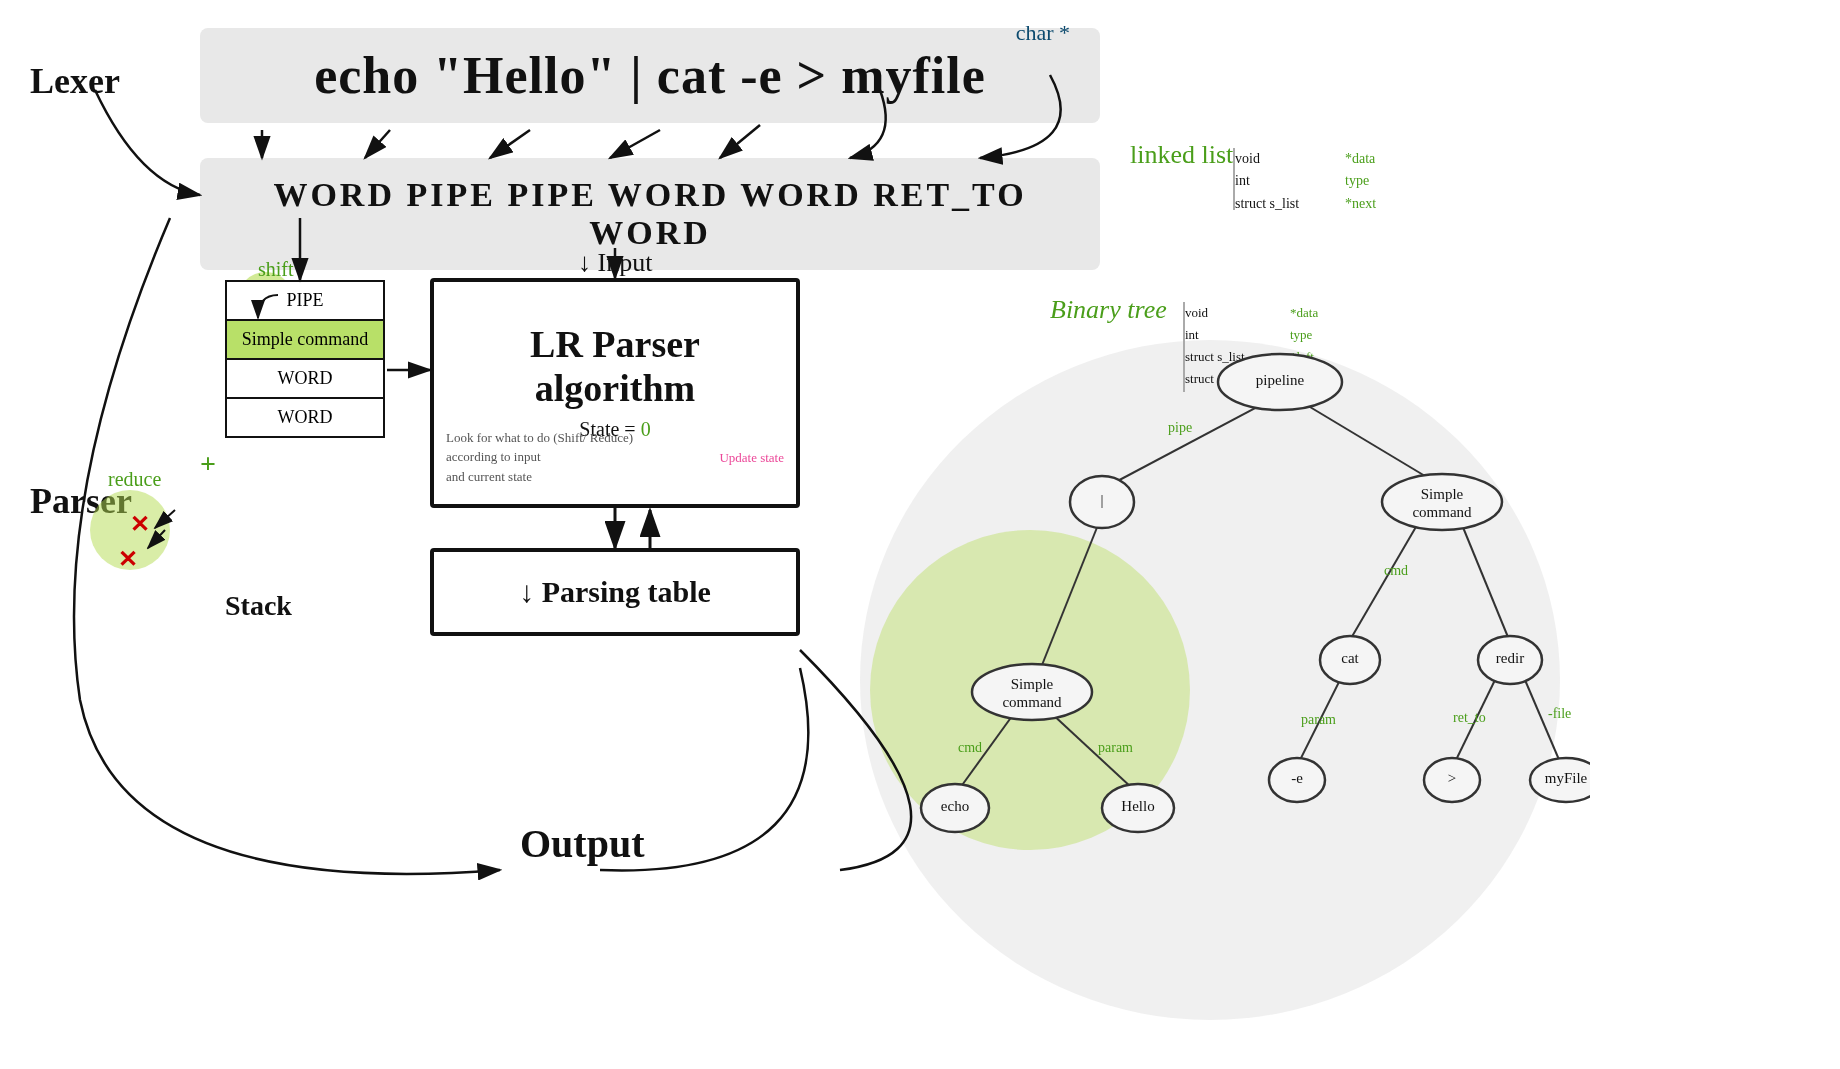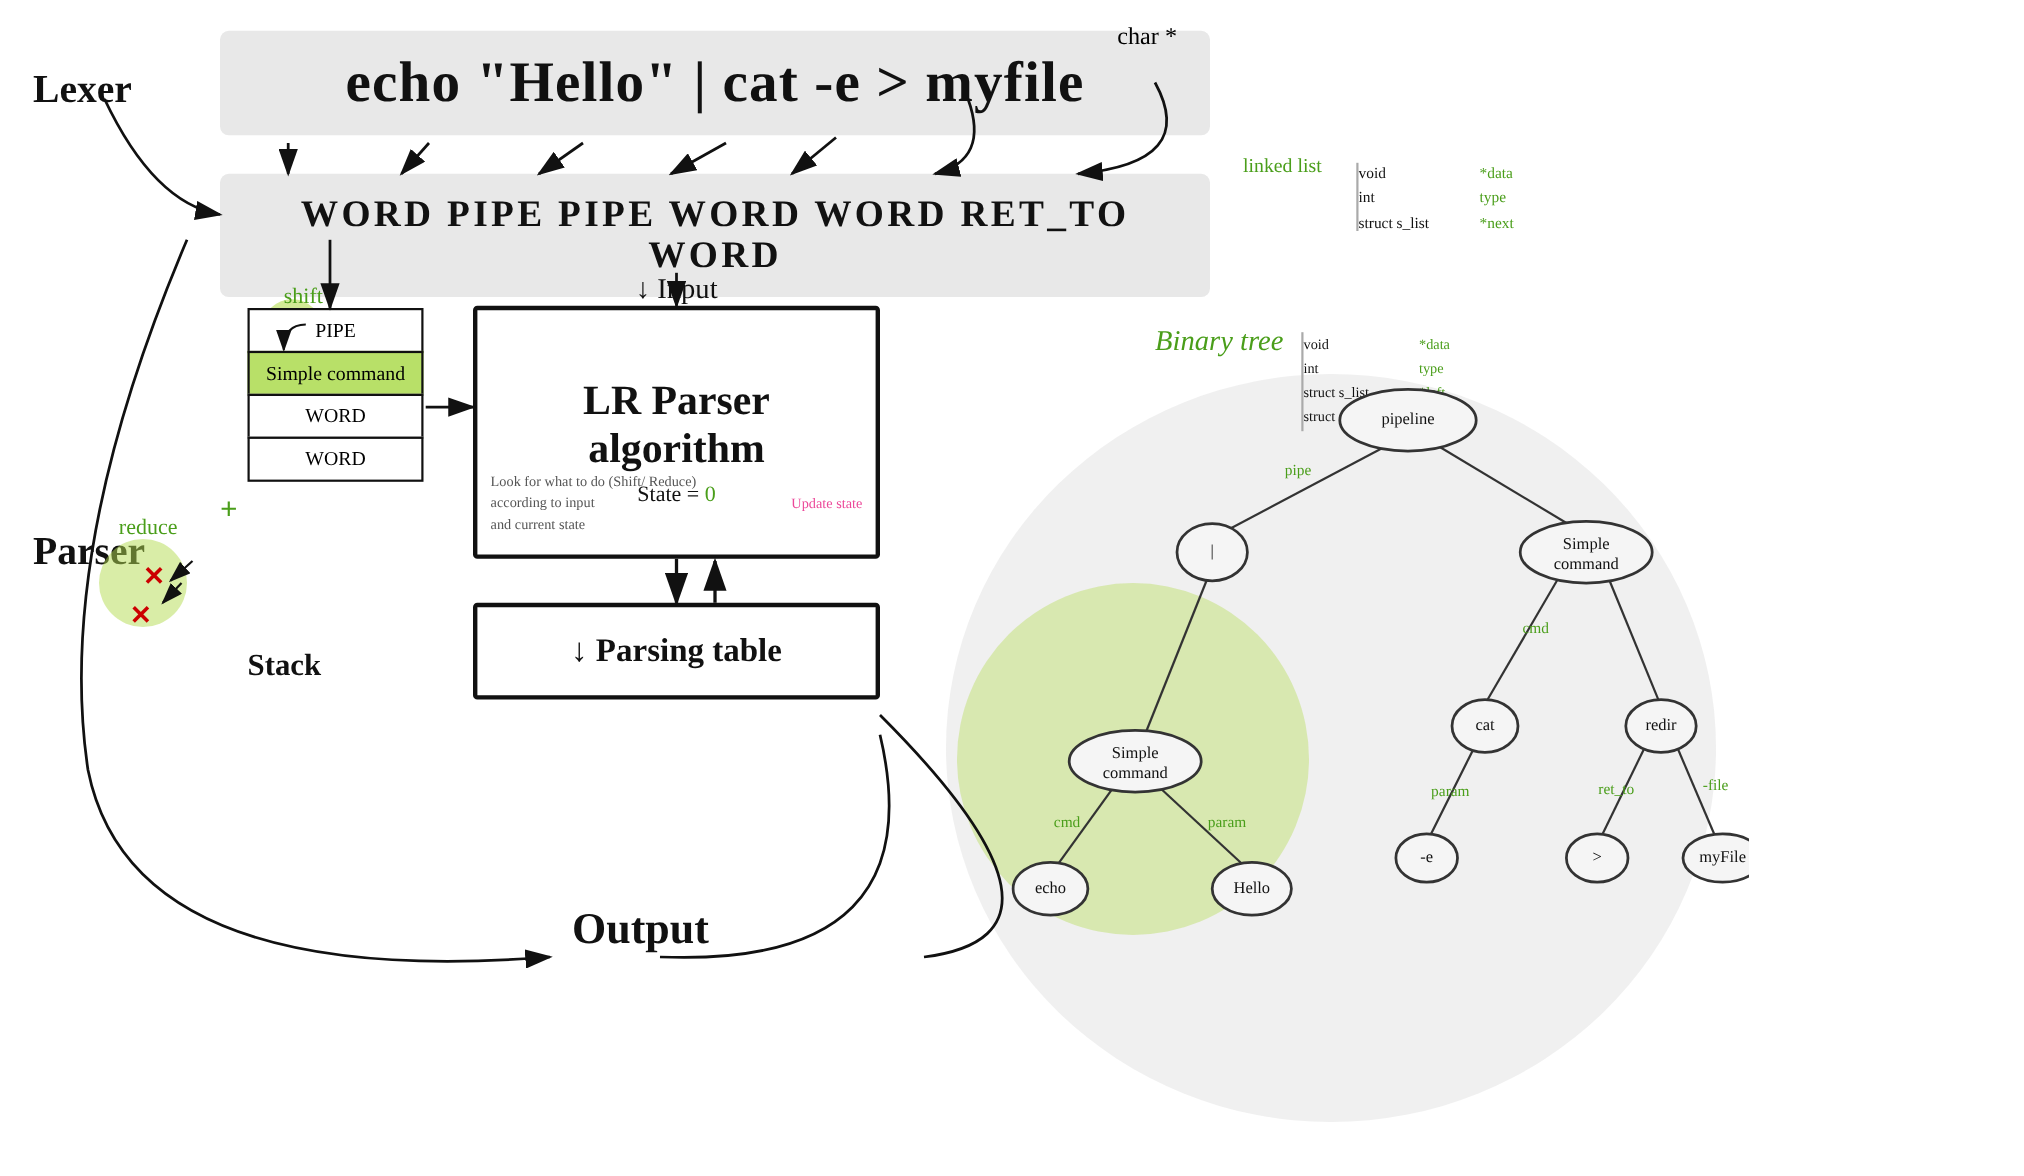--- a/index.html
+++ b/index.html
@@ -28,21 +28,21 @@
       font-weight: bold;
       font-family: 'Georgia', serif;
       color: #111;
       letter-spacing: 1px;
     }
     .cmd-char-star {
       position: absolute;
       top: -8px;
       right: 30px;
       font-size: 22px;
-      color: #000000;
+      color: #0c4a6e;
       font-family: 'Comic Sans MS', cursive;
     }
 
     
     .token-bar {
       position: absolute;
       top: 158px;
       left: 200px;
       width: 900px;
       background: #e8e8e8;
@@ -76,21 +76,21 @@
       font-family: 'Georgia', serif;
       font-weight: bold;
       color: #111;
     }
 
     
     .linked-list-label {
       position: absolute;
       top: 140px;
       left: 1130px;
-      font-size: 18px;
+      font-size: 26px;
       color: #4a9e1a;
       font-family: 'Comic Sans MS', cursive;
     }
     .linked-list-struct {
       position: absolute;
       top: 148px;
       left: 1235px;
       font-size: 14px;
       color: #111;
       line-height: 1.6;
@@ -193,21 +193,21 @@
       height: 230px;
       border: 4px solid #111;
       border-radius: 4px;
       background: #fff;
     }
     .lr-title {
       font-size: 38px;
       font-family: 'Georgia', serif;
       font-weight: bold;
       text-align: center;
-      padding-top: 60px;
+      padding-top: 40px;
       color: #111;
     }
     .lr-state {
       font-size: 20px;
       font-family: 'Comic Sans MS', cursive;
       text-align: center;
       color: #111;
       margin-top: 8px;
     }
     .lr-state span {

